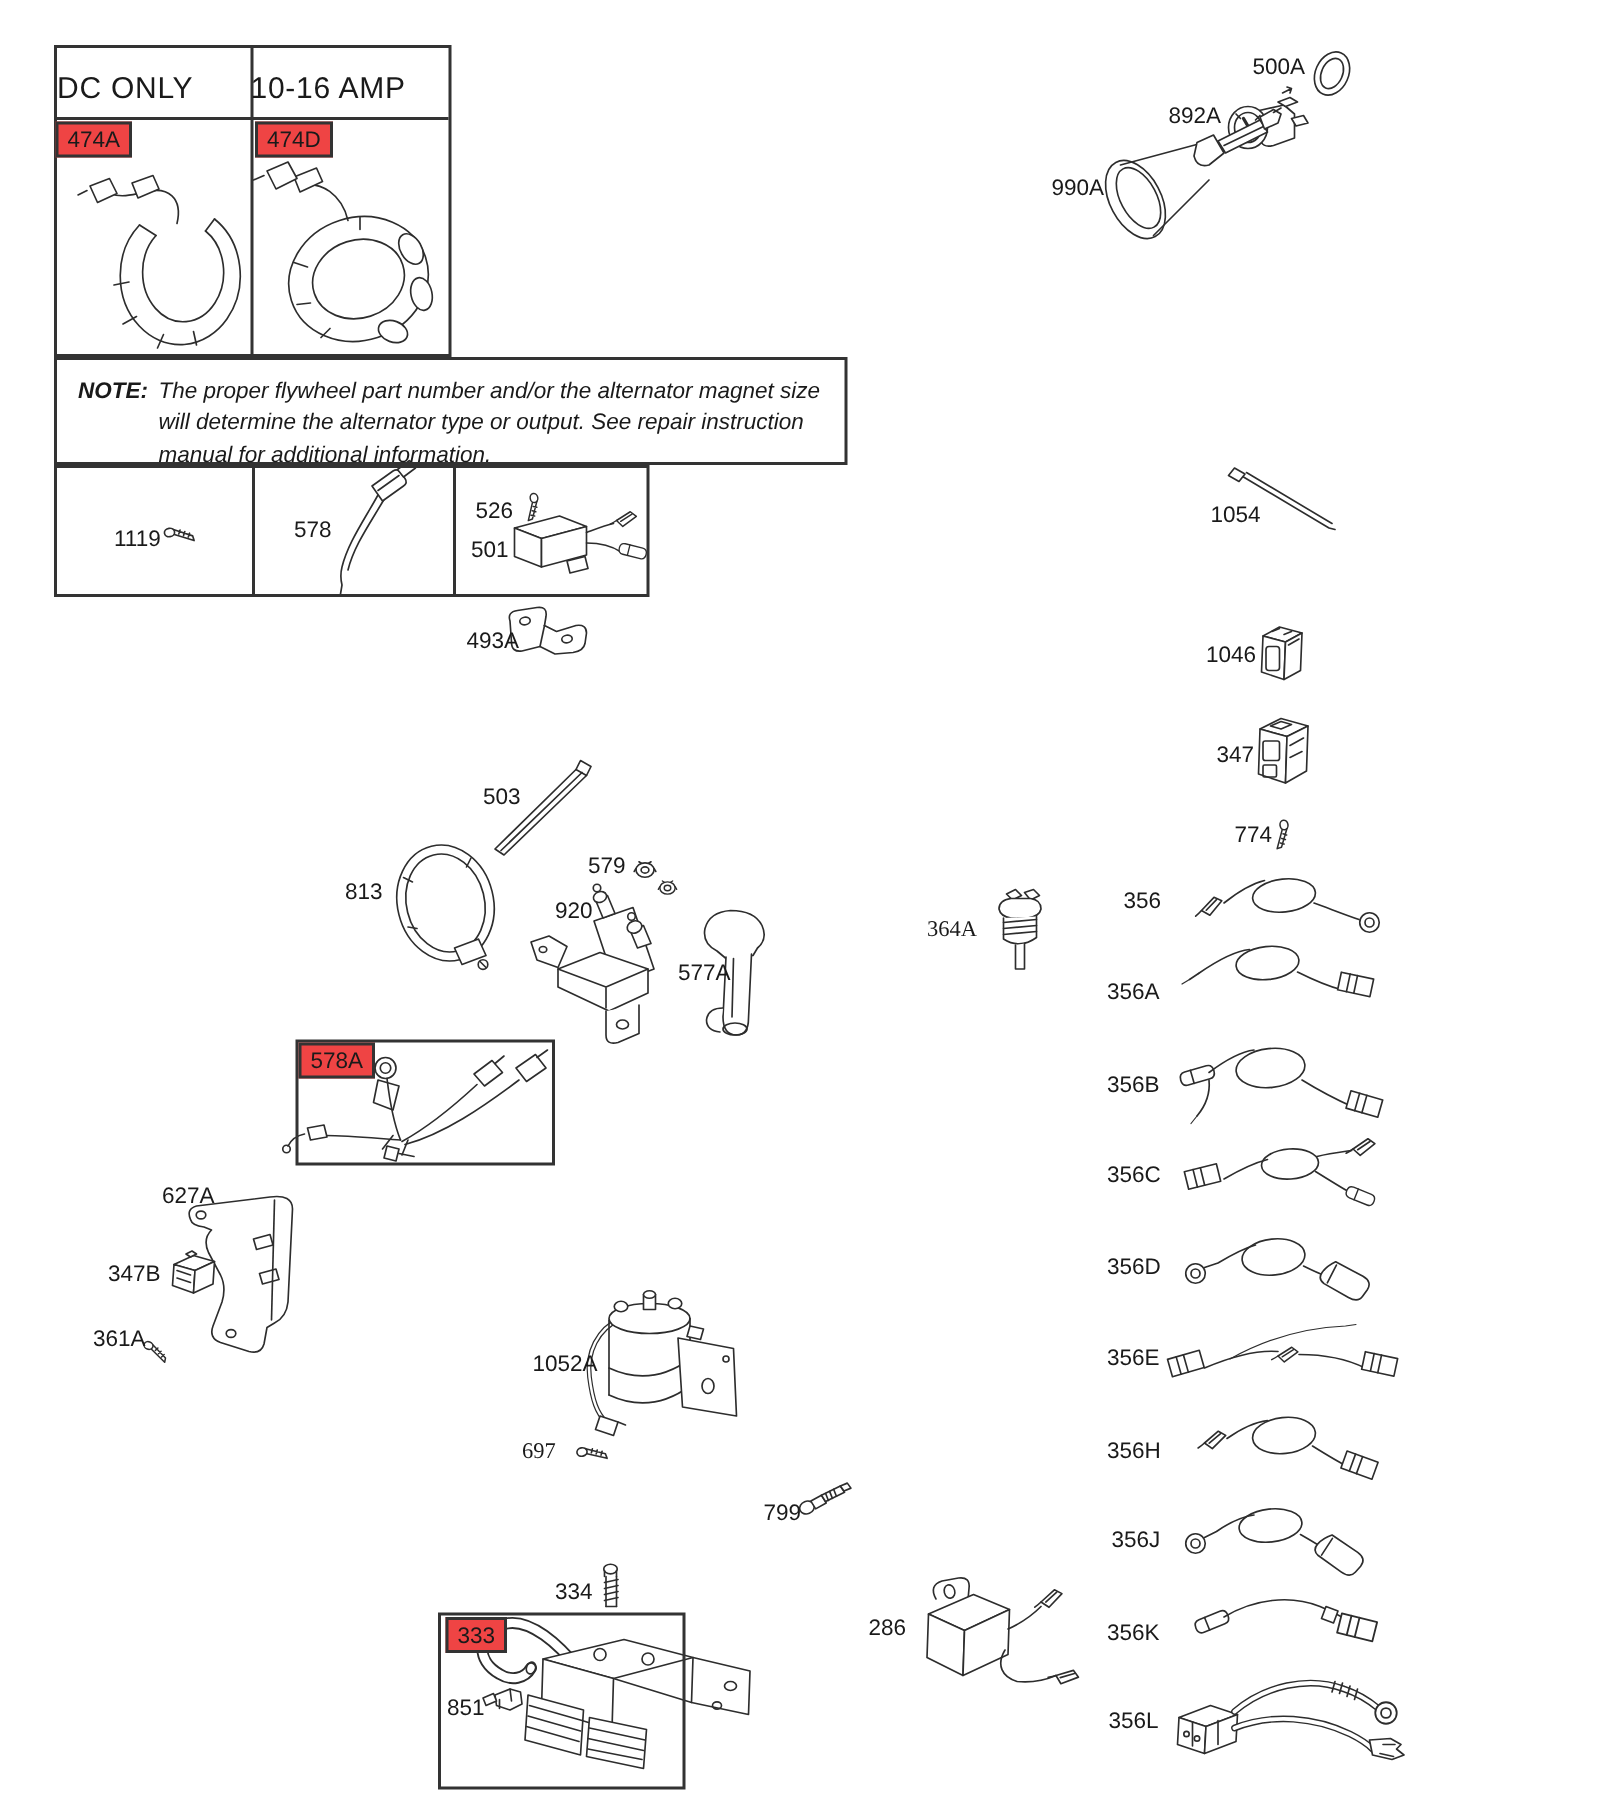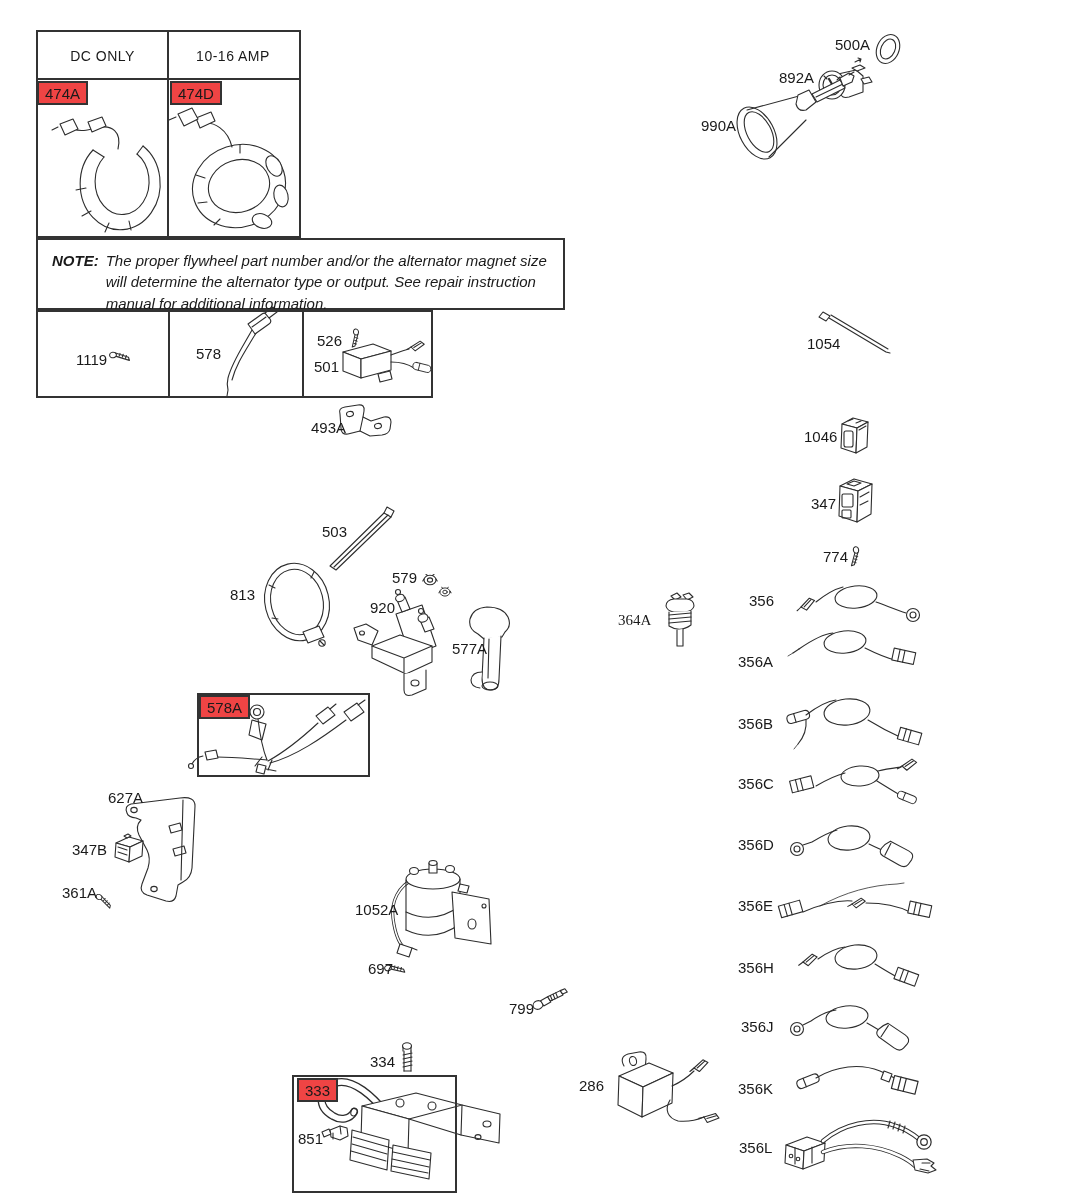--- a/index.html
+++ b/index.html
@@ -11,21 +11,21 @@
   svg .sw1{stroke-width:8;}
   svg .sw2{stroke:#fff;stroke-width:5.5;}
   svg .tw{stroke-width:4.5;}
   svg .tww{stroke:#fff;stroke-width:2.6;}
   svg .tube{stroke-width:3.2;}
   svg .tubew{stroke:#fff;stroke-width:1.6;}
   svg .thin{stroke-width:0.8;}
   .box{position:absolute;border:2px solid #333;box-sizing:border-box;background:transparent;}
   .vline{position:absolute;top:0;bottom:0;width:0;border-left:2px solid #333;}
   .hline{position:absolute;left:0;right:0;height:0;border-top:2px solid #333;}
-  .th{position:absolute;text-align:center;font-size:14px;letter-spacing:0.5px;}
+  .th{position:absolute;font-size:20px;letter-spacing:0.5px;}
   .lbl{position:absolute;font-size:15px;line-height:1;white-space:nowrap;}
   .tagbox{position:absolute;border:2px solid #333;background:#ef4444;font-size:15px;
           line-height:1;padding:3px 6px 2px 6px;white-space:nowrap;}
   .notebox{position:absolute;display:flex;align-items:flex-start;box-sizing:border-box;
            border:2px solid #333;padding:10px 8px 6px 14px;font-size:15px;line-height:1.42;}
   .np{font-weight:bold;font-style:italic;margin-right:7px;flex:none;}
   .nb{font-style:italic;width:478px;}
 </style>
 </head>
 <body>
@@ -460,21 +460,21 @@
   <div class="lbl" style="left:322px;top:524px;">503</div>
   <div class="lbl" style="left:230px;top:587px;">813</div>
   <div class="lbl" style="left:392px;top:570px;">579</div>
   <div class="lbl" style="left:370px;top:600px;">920</div>
   <div class="lbl" style="left:452px;top:641px;">577A</div>
   <div class="lbl" style="left:618px;top:613px;font-family:Liberation Serif, serif;">364A</div>
   <div class="lbl" style="left:108px;top:790px;">627A</div>
   <div class="lbl" style="left:72px;top:842px;">347B</div>
   <div class="lbl" style="left:62px;top:885px;">361A</div>
   <div class="lbl" style="left:355px;top:902px;">1052A</div>
-  <div class="lbl" style="left:368px;top:961px;">697</div>
+  <div class="lbl" style="left:348px;top:961px;font-family:Liberation Serif, serif;">697</div>
   <div class="lbl" style="left:509px;top:1001px;">799</div>
   <div class="lbl" style="left:370px;top:1054px;">334</div>
   <div class="lbl" style="left:298px;top:1131px;">851</div>
   <div class="lbl" style="left:579px;top:1078px;">286</div>
   <div class="lbl" style="left:835px;top:37px;">500A</div>
   <div class="lbl" style="left:779px;top:70px;">892A</div>
   <div class="lbl" style="left:701px;top:118px;">990A</div>
   <div class="lbl" style="left:807px;top:336px;">1054</div>
   <div class="lbl" style="left:804px;top:429px;">1046</div>
   <div class="lbl" style="left:811px;top:496px;">347</div>

